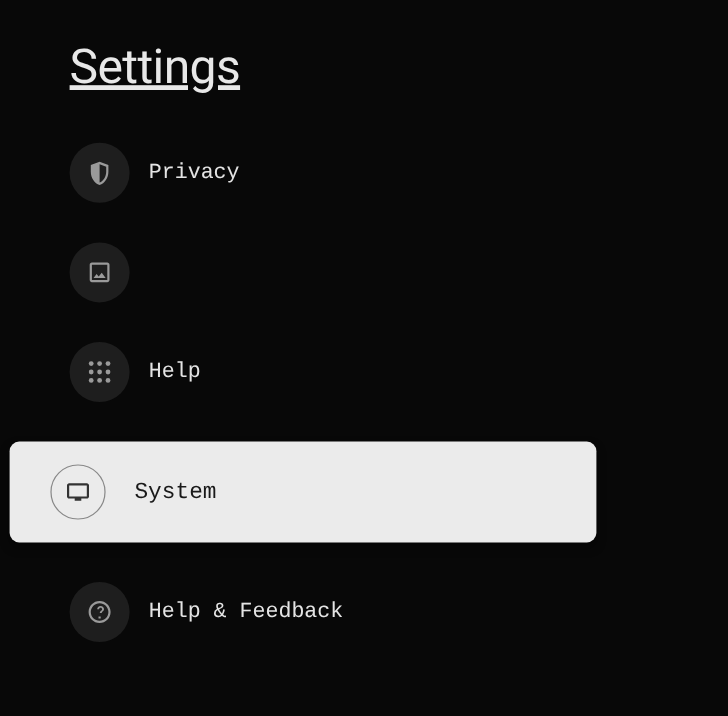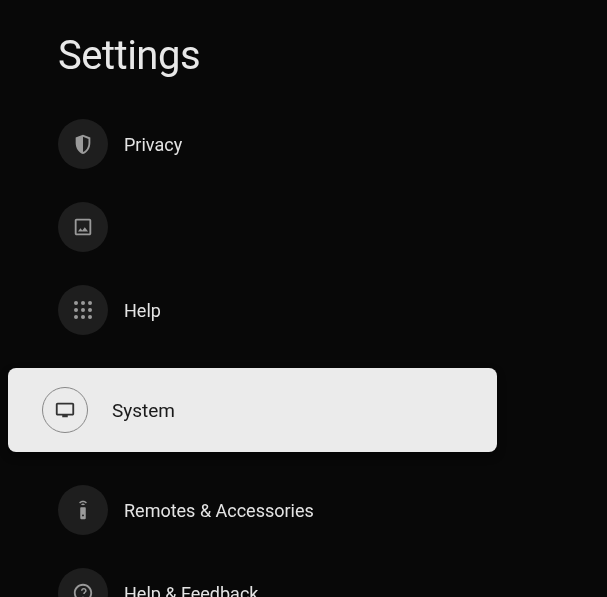--- a/index.html
+++ b/index.html
@@ -13,20 +13,21 @@
       background: #080808;
       font-family: 'Roboto', 'Segoe UI', Arial, sans-serif;
       overflow: hidden;
     }
     .page-title {
       color: #e8e8e8;
       font-size: 40px;
       font-weight: 400;
       padding: 32px 0 40px 58px;
       letter-spacing: -0.5px;
+      text-decoration: underline;
     }
     .settings-list {
       display: flex;
       flex-direction: column;
       gap: 33px;
     }
     .settings-item {
       display: flex;
       align-items: center;
       gap: 16px;
@@ -58,20 +59,21 @@
     .settings-item.selected .icon-circle {
       background: transparent;
       border: 1.5px solid #888;
       width: 46px;
       height: 46px;
     }
     .item-label {
       color: #e4e4e4;
       font-size: 18px;
       font-weight: 400;
+      font-family: Liberation Mono, monospace;
     }
     .settings-item.selected .item-label {
       color: #1a1a1a;
       font-size: 19px;
     }
     .icon-svg {
       width: 22px;
       height: 22px;
       fill: #9a9a9a;
     }
@@ -136,28 +138,20 @@
 
   <div class="settings-item selected">
     <div class="icon-circle">
       <svg class="icon-svg" viewBox="0 0 24 24">
           <path d="M20 4H4c-1.1 0-2 .9-2 2v10c0 1.1.9 2 2 2h5v2h6v-2h5c1.1 0 2-.9 2-2V6c0-1.1-.9-2-2-2zm0 12H4V6h16v10z"></path>
         </svg>
     </div>
     <span class="item-label">System</span>
   </div>
 
-  <div class="settings-item">
-    <div class="icon-circle">
-      <svg class="icon-svg" viewBox="0 0 24 24">
-          <path d="M12 5c-.83 0-1.58.34-2.12.88l1.06 1.06c.27-.27.65-.44 1.06-.44s.79.17 1.06.44l1.06-1.06C13.58 5.34 12.83 5 12 5zm-4.24-1.24l1.06 1.06C9.63 4.01 10.78 3.5 12 3.5s2.37.51 3.18 1.32l1.06-1.06C15.16 2.68 13.63 2 12 2s-3.16.68-4.24 1.76zM14 9H10c-.55 0-1 .45-1 1v11c0 .55.45 1 1 1h4c.55 0 1-.45 1-1V10c0-.55-.45-1-1-1zm-2 10c-.55 0-1-.45-1-1s.45-1 1-1 1 .45 1 1-.45 1-1 1z"></path>
-        </svg>
-    </div>
-    <span class="item-label">Remotes &amp; Accessories</span>
-  </div>
 
   <div class="settings-item">
     <div class="icon-circle">
       <svg class="icon-svg" viewBox="0 0 24 24">
           <path d="M12 2C6.48 2 2 6.48 2 12s4.48 10 10 10 10-4.48 10-10S17.52 2 12 2zm0 18c-4.41 0-8-3.59-8-8s3.59-8 8-8 8 3.59 8 8-3.59 8-8 8zm1-4h-2v2h2v-2zm-.1-9.5c-1.8 0-3.1 1.3-3.1 3h1.7c0-.8.6-1.4 1.4-1.4.8 0 1.4.6 1.4 1.4 0 1.4-2.1 1.2-2.1 3.5h1.7c0-1.6 2.1-1.7 2.1-3.5 0-1.7-1.3-3-3.1-3z"></path>
         </svg>
     </div>
     <span class="item-label">Help &amp; Feedback</span>
   </div>
 

